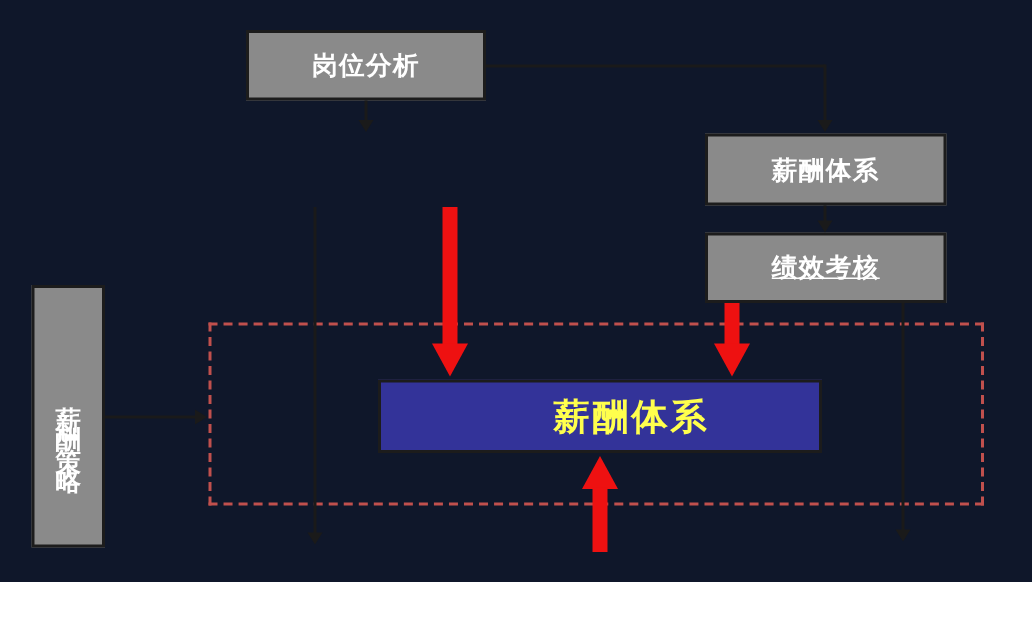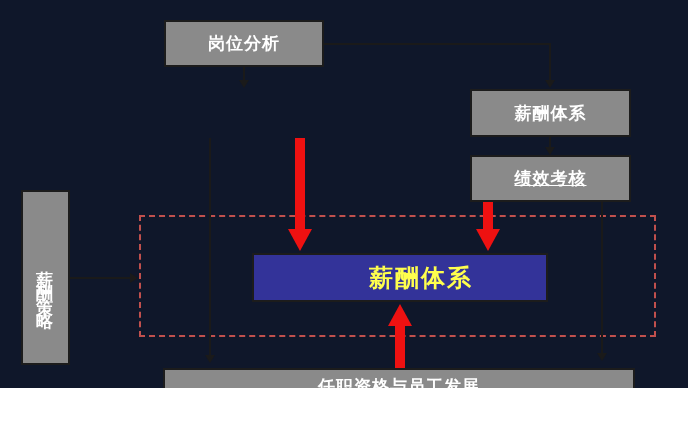--- a/index.html
+++ b/index.html
@@ -110,21 +110,20 @@
 
 
   <div id="performance-indicators" class="node node-gray">薪酬体系</div>
 
   <div id="performance-appraisal" class="node node-gray">绩效考核</div>
 
   <div id="compensation-strategy" class="node node-gray node-vertical">薪酬策略</div>
 
   <div id="compensation-system" class="node node-blue">薪酬体系</div>
 
-  <div id="qualification-development" class="node node-gray">任职资格与员工发展</div>
 
   <div>
     <div class="line" style="left:243px; top:67px;  width:1.5px; height:14px;"></div>
     <div class="ah ah-down-sm" style="left:239px; top:80px;"></div>
   </div>
 
   <div>
     <div class="line" style="left:324px; top:43px;  width:226px; height:1.5px;"></div>
     <div class="line" style="left:549px; top:43px;  width:1.5px; height:38px;"></div>
     <div class="ah ah-down-sm" style="left:545px; top:80px;"></div>

